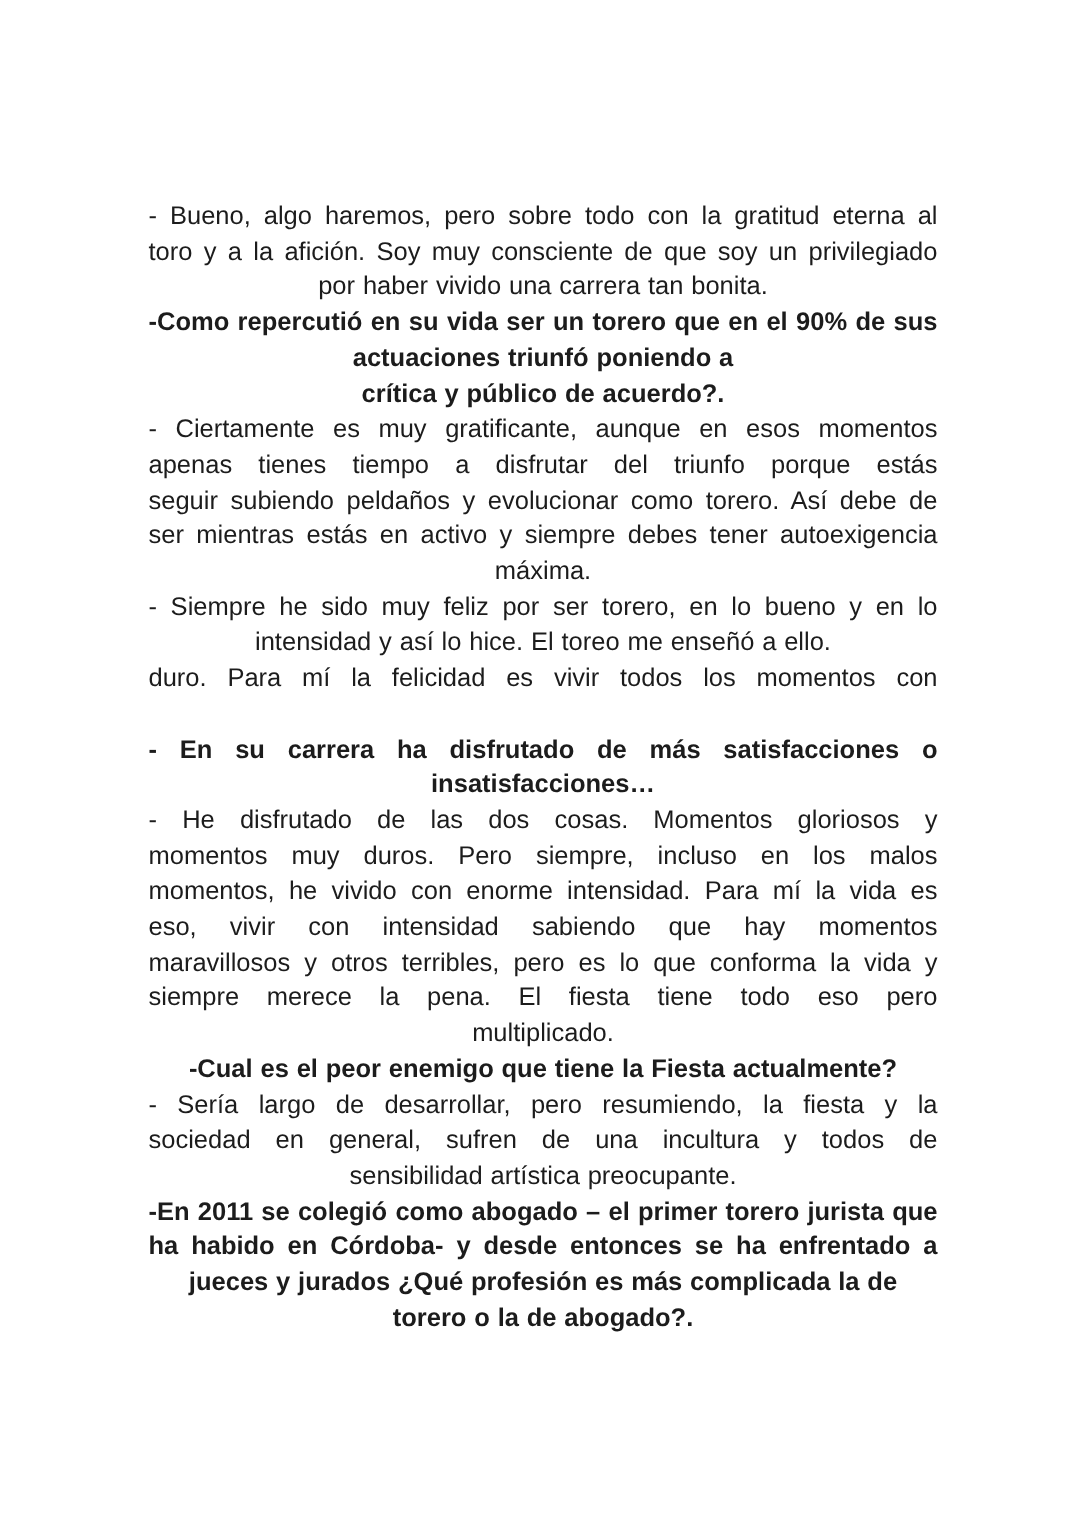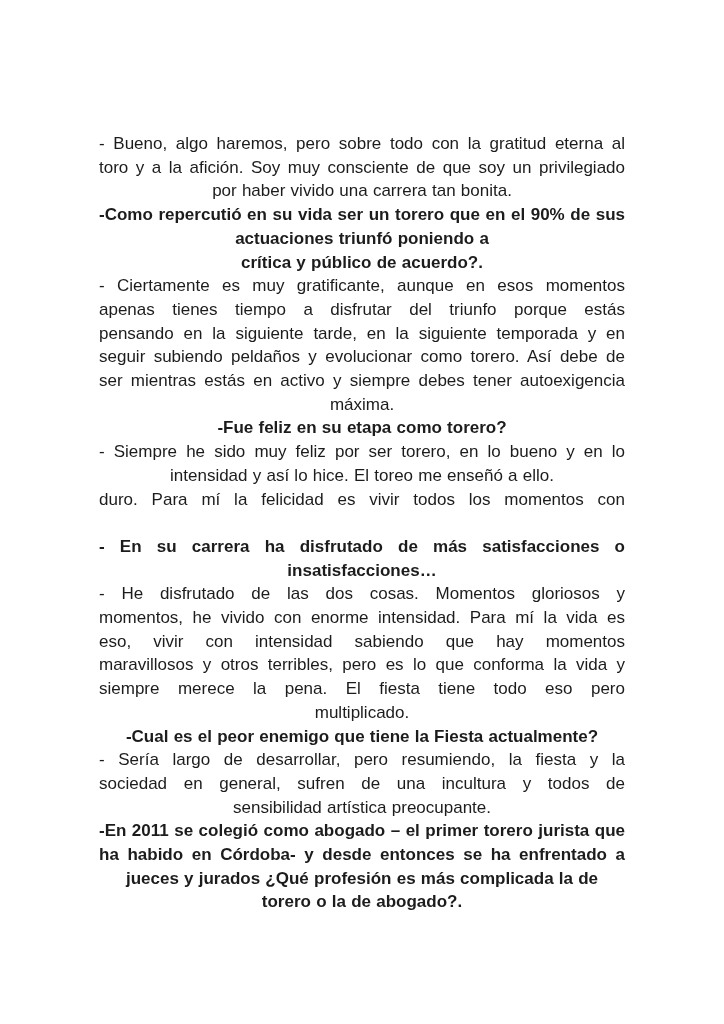--- a/index.html
+++ b/index.html
@@ -56,32 +56,31 @@
 <div class="page">
   <div class="text-block" id="text-block">
       <div class="line stretch">- Bueno, algo haremos, pero sobre todo con la gratitud eterna al</div>
       <div class="line stretch">toro y a la afición. Soy muy consciente de que soy un privilegiado</div>
       <div class="line">por haber vivido una carrera tan bonita.</div>
       <div class="line bold stretch">-Como repercutió en su vida ser un torero que en el 90% de sus</div>
       <div class="line bold">actuaciones triunfó poniendo a</div>
       <div class="line bold">crítica y público de acuerdo?.</div>
       <div class="line stretch">- Ciertamente es muy gratificante, aunque en esos momentos</div>
       <div class="line stretch">apenas tienes tiempo a disfrutar del triunfo porque estás</div>
-      <div class="line stretch">pensando en la siguiente tarde, en la siguiente temporada y en</div>
       <div class="line stretch">seguir subiendo peldaños y evolucionar como torero. Así debe de</div>
       <div class="line stretch">ser mientras estás en activo y siempre debes tener autoexigencia</div>
       <div class="line">máxima.</div>
-      <div class="line bold">-Fue feliz en su etapa como torero?</div>
       <div class="line stretch">- Siempre he sido muy feliz por ser torero, en lo bueno y en lo</div>
       <div class="line">intensidad y así lo hice. El toreo me enseñó a ello.</div>
       <div class="line stretch">duro. Para mí la felicidad es vivir todos los momentos con</div>
       <div class="line blank"></div>
       <div class="line bold stretch">- En su carrera ha disfrutado de más satisfacciones o</div>
       <div class="line bold">insatisfacciones…</div>
       <div class="line stretch">- He disfrutado de las dos cosas. Momentos gloriosos y</div>
+      <div class="line stretch">momentos muy duros. Pero siempre, incluso en los malos</div>
       <div class="line stretch">momentos, he vivido con enorme intensidad. Para mí la vida es</div>
       <div class="line stretch">eso, vivir con intensidad sabiendo que hay momentos</div>
       <div class="line stretch">maravillosos y otros terribles, pero es lo que conforma la vida y</div>
       <div class="line stretch">siempre merece la pena. El fiesta tiene todo eso pero</div>
       <div class="line">multiplicado.</div>
       <div class="line bold">-Cual es el peor enemigo que tiene la Fiesta actualmente?</div>
       <div class="line stretch">- Sería largo de desarrollar, pero resumiendo, la fiesta y la</div>
       <div class="line stretch">sociedad en general, sufren de una incultura y todos de</div>
       <div class="line">sensibilidad artística preocupante.</div>
       <div class="line bold stretch">-En 2011 se colegió como abogado – el primer torero jurista que</div>

